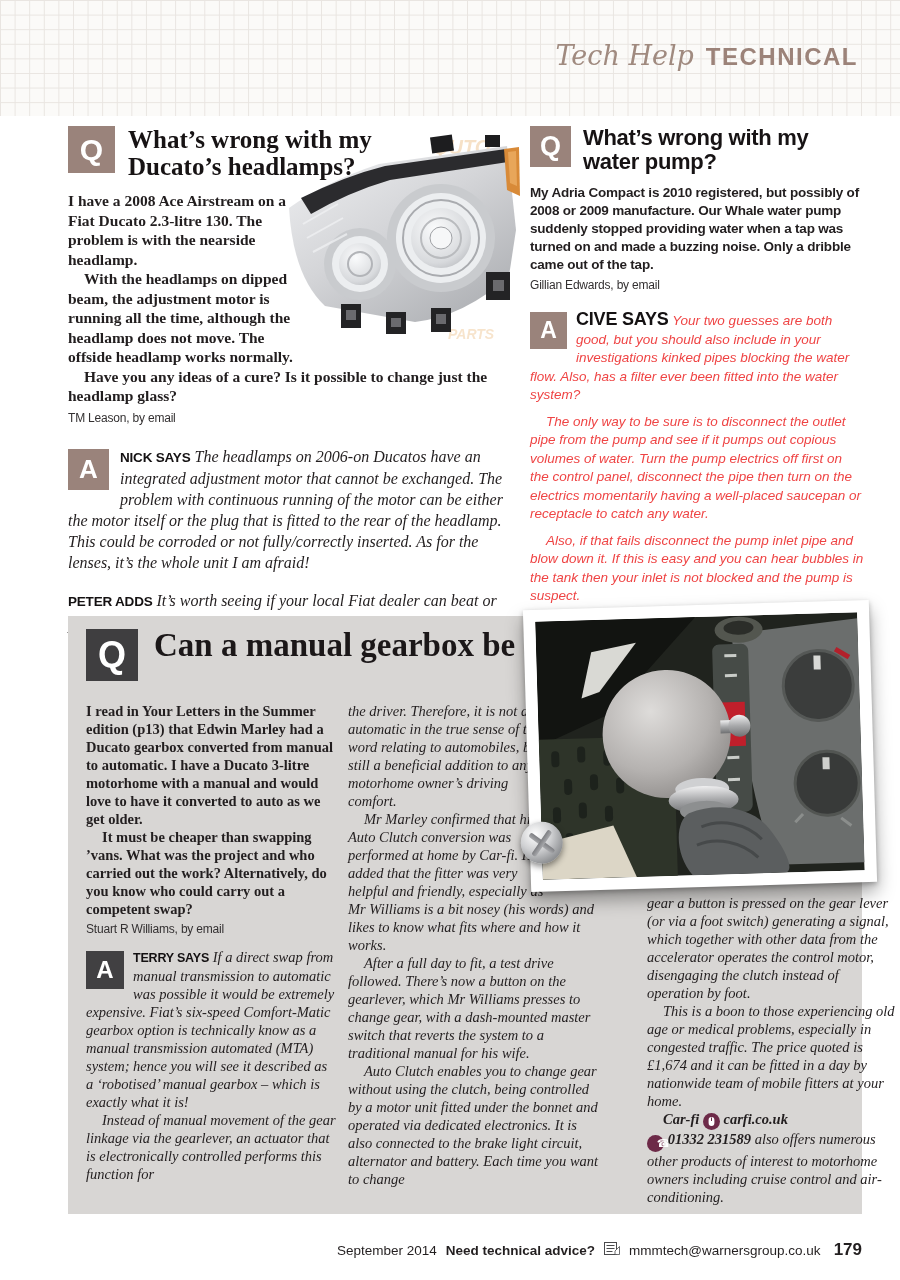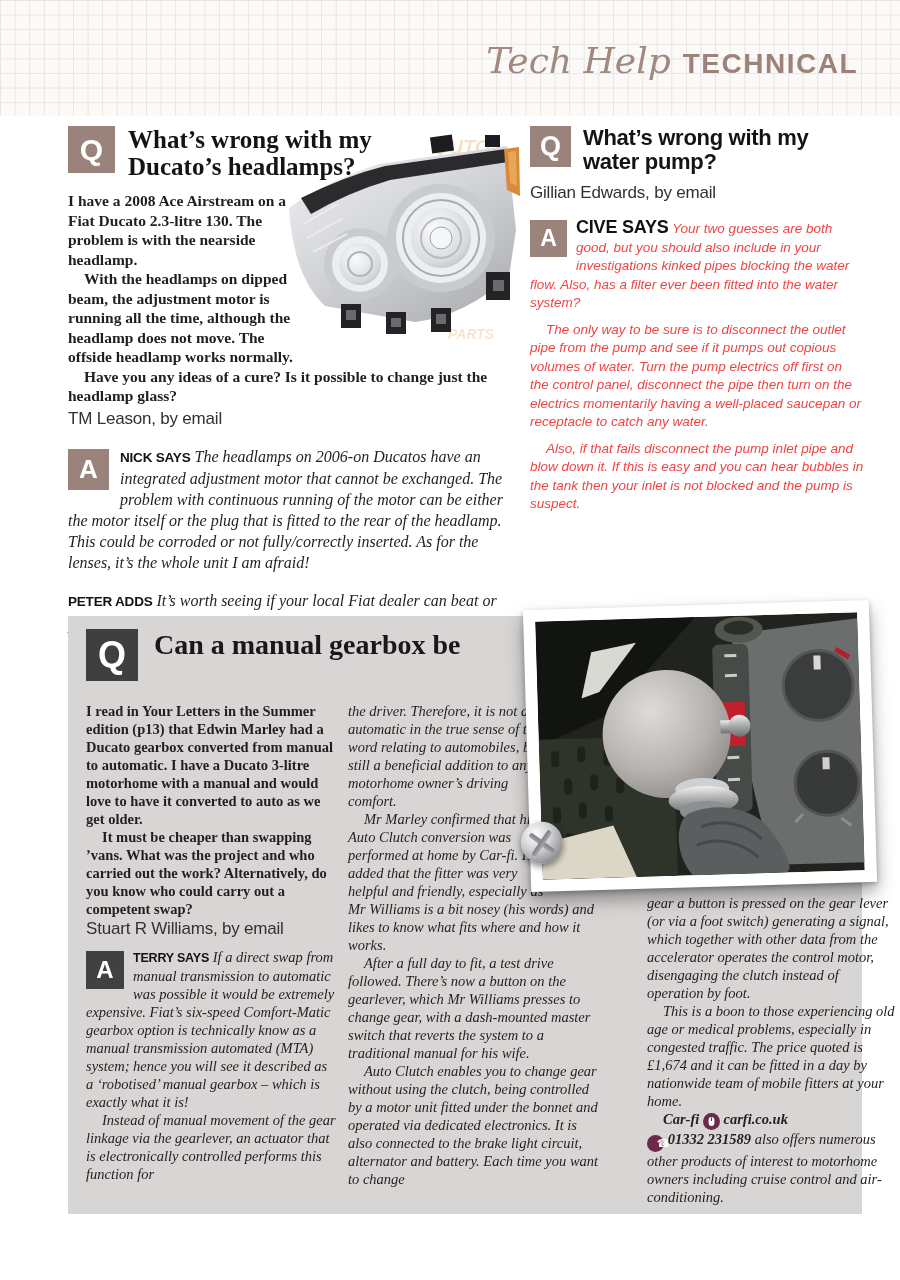--- a/index.html
+++ b/index.html
@@ -6,31 +6,31 @@
   *{box-sizing:border-box;}
   .page{position:relative;width:900px;height:1280px;background:#ffffff;overflow:hidden;
         font-family:"Liberation Serif",serif;color:#221e1f;}
 
   
   .grid-band{position:absolute;top:0;left:0;width:900px;height:116px;background-color:#fbfaf8;
     background-image:linear-gradient(#e9e5e1 1px,transparent 1px),
                      linear-gradient(90deg,#e9e5e1 1px,transparent 1px);
     background-size:14.6px 14.6px;}
   .header{position:absolute;top:40px;right:42px;display:flex;align-items:baseline;gap:12px;}
-  .script-word{font-family:"DejaVu Serif",serif;font-style:italic;font-size:36px;color:#a08a7f;}
-  .section-label{font-family:"Liberation Sans",sans-serif;font-weight:bold;font-size:28px;
+  .script-word{font-family:"DejaVu Serif",serif;font-style:italic;font-size:27px;color:#a08a7f;}
+  .section-label{font-family:"Liberation Sans",sans-serif;font-weight:bold;font-size:24px;
     letter-spacing:1.5px;color:#9c8379;}
 
   
   .qbox,.abox{display:flex;align-items:center;justify-content:center;color:#fff;
     font-family:"Liberation Sans",sans-serif;font-weight:bold;flex:0 0 auto;}
   .taupe{background:#9a837b;}
   .label{font-family:"Liberation Sans",sans-serif;font-weight:bold;font-style:normal;
     letter-spacing:-0.2px;color:#141112;}
-  .attr{font-family:"Liberation Sans",sans-serif;font-size:17px;font-weight:normal;
+  .attr{font-family:"Liberation Sans",sans-serif;font-size:12px;font-weight:normal;
     color:#333031;letter-spacing:-0.2px;}
   p{margin:0;}
   .ind{text-indent:16px;}
   .it{font-style:italic;text-align:center;}
   .bi{font-style:italic;font-weight:bold;}
 
   
   .cicon{display:inline-flex;width:17px;height:17px;border-radius:50%;background:#6d2a48;
     align-items:center;justify-content:center;vertical-align:-3px;}
   .cicon .ph{font-family:"DejaVu Sans",sans-serif;font-size:11px;color:#ffffff;line-height:1;font-style:normal;}
@@ -62,21 +62,21 @@
   .q2 .attr{margin-top:2px;}
   .q2 .arow{margin-top:16px;font-size:13.5px;line-height:18.5px;}
   .q2 .abox{float:left;width:37px;height:37px;font-size:23px;margin:2px 9px 2px 0;}
   .q2 .answer-text,.q2 .ansp{font-style:italic;color:#ef4444;margin-top:8px;}
   .q2 .label{font-size:18px;}
 
   
   .q3{position:absolute;left:68px;top:616px;width:794px;height:598px;background:#d8d6d4;}
   .q3 .qrow{position:absolute;left:18px;top:13px;display:flex;gap:16px;align-items:flex-start;}
   .q3 .qbox{width:52px;height:52px;font-size:36px;background:#3f3e40;}
-  .q3 h2{margin:0;font-size:28px;line-height:32px;font-weight:bold;color:#1b1718;}
+  .q3 h2{margin:0;font-size:33px;line-height:32px;font-weight:bold;color:#1b1718;}
   .q3 h2 .l{display:block;}
   .col{position:absolute;font-size:14.5px;line-height:18px;}
   .col1{left:18px;top:86px;width:252px;}
   .col2{left:280px;top:86px;width:254px;}
   .col3{left:536px;top:278px;width:250px;margin-left:43px;}
   .qserif{font-weight:bold;}
   .col .attr{margin:2px 0 10px;}
   .q3 .abox{float:left;width:38px;height:38px;font-size:24px;margin:3px 9px 2px 0;background:#414042;}
   .q3 .label{font-size:12.5px;}
   .ansp{font-style:italic;}
@@ -206,20 +206,21 @@
     <div class="qrow">
       <div class="qbox taupe">
           <span>Q</span>
         </div>
       <h2>
         <span class="l">What’s wrong with my</span>
         <span class="l">water pump?</span>
       </h2>
     </div>
     <div class="qbody">
+      <p>My Adria Compact is 2010 registered, but possibly of 2008 or 2009 manufacture. Our Whale water pump suddenly stopped providing water when a tap was turned on and made a buzzing noise. Only a dribble came out of the tap.</p>
       <p class="attr">Gillian Edwards, by email</p>
     </div>
     <div class="arow">
       <div class="abox taupe">
           <span>A</span>
         </div>
       <p><b class="label">CIVE SAYS</b>
         <span class="answer-text">Your two guesses are both good, but you should also include in your investigations kinked pipes blocking the water flow. Also, has a filter ever been fitted into the water system?</span></p>
       <p class="ansp ind">The only way to be sure is to disconnect the outlet pipe from the pump and see if it pumps out copious volumes of water. Turn the pump electrics off first on the control panel, disconnect the pipe then turn on the electrics momentarily having a well-placed saucepan or receptacle to catch any water.</p>
       <p class="ansp ind">Also, if that fails disconnect the pump inlet pipe and blow down it. If this is easy and you can hear bubbles in the tank then your inlet is not blocked and the pump is suspect.</p>
@@ -335,14 +336,27 @@
       <circle cx="201" cy="110" r="11" fill="url(#metG)"></circle>
       <ellipse cx="162" cy="172" rx="27" ry="11" fill="#cfd0d2"></ellipse>
       <ellipse cx="163" cy="183" rx="35" ry="14" fill="url(#metG)"></ellipse>
       <ellipse cx="164" cy="194" rx="25" ry="10" fill="#8d8f90"></ellipse>
       <path d="M148,196 C180,184 214,194 228,214 C246,238 252,258 242,258 L150,258 C132,236 134,204 148,196 Z" fill="#5b5e5f"></path>
       <path d="M160,210 C180,202 205,208 220,224 M155,228 C175,220 200,226 216,242" stroke="#46494a" stroke-width="3" fill="none"></path>
     </svg>
     <div class="screw"></div>
   </div>
 
+  <div class="footer">
+    <span>September 2014</span>
+    <span class="bold">Need technical advice?</span>
+    <span class="note-icon"><svg width="16" height="13" viewBox="0 0 16 13">
+          <rect x="0.5" y="0.5" width="12" height="12" fill="#ffffff" stroke="#4a4a4c"></rect>
+          <line x1="2.5" y1="3.5" x2="10.5" y2="3.5" stroke="#4a4a4c"></line>
+          <line x1="2.5" y1="6.5" x2="10.5" y2="6.5" stroke="#4a4a4c"></line>
+          <line x1="2.5" y1="9.5" x2="8.5" y2="9.5" stroke="#4a4a4c"></line>
+          <path d="M11,9 L15.5,4.5 L15.5,12.5 L11,12.5 Z" fill="#ffffff" stroke="#4a4a4c" stroke-width="0.8"></path>
+        </svg></span>
+    <span>mmmtech@warnersgroup.co.uk</span>
+    <span class="pageno">179</span>
+  </div>
 
 </div>
 
 </body></html>

